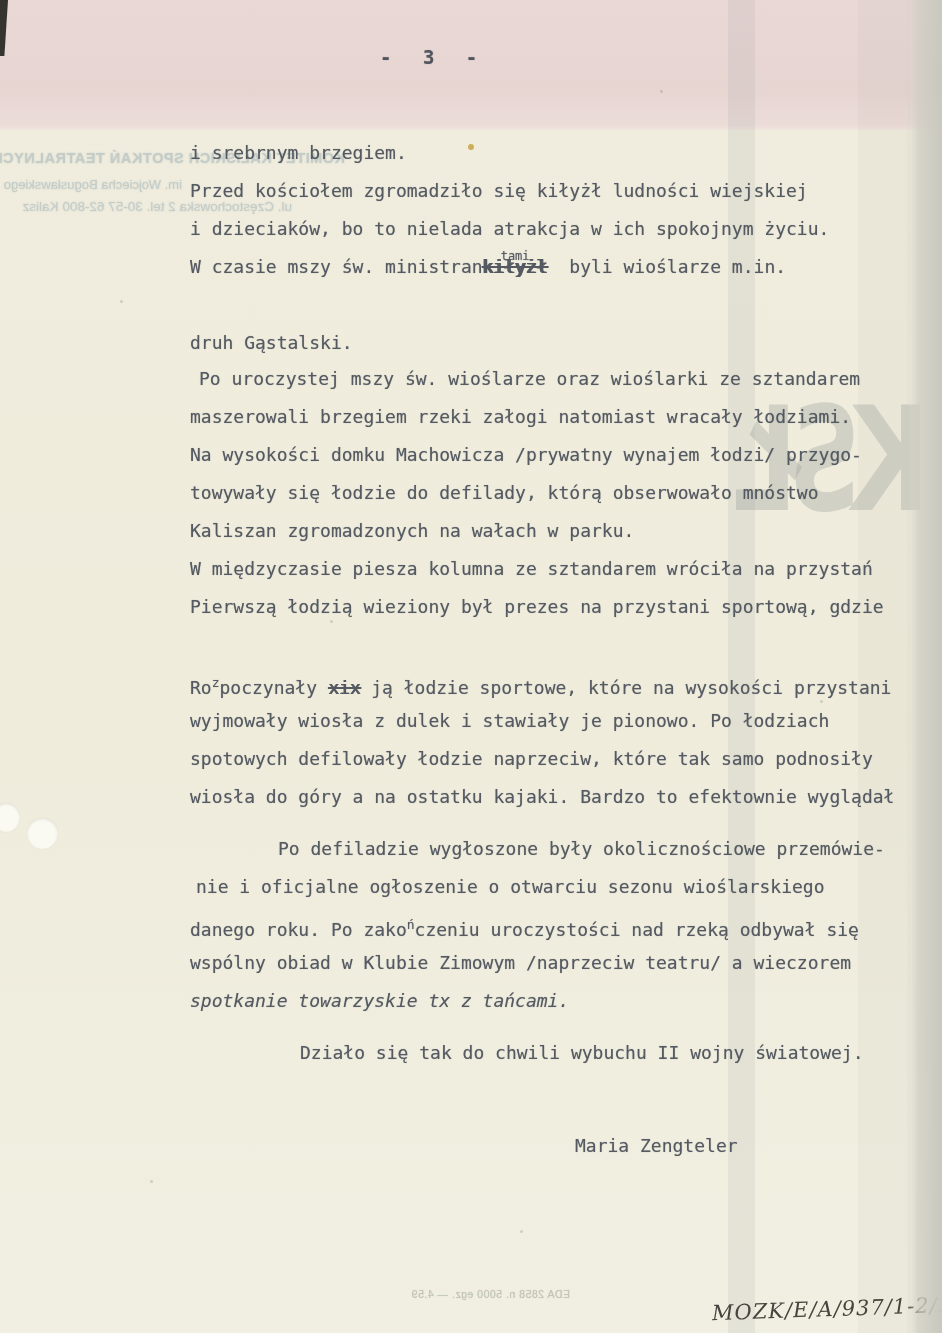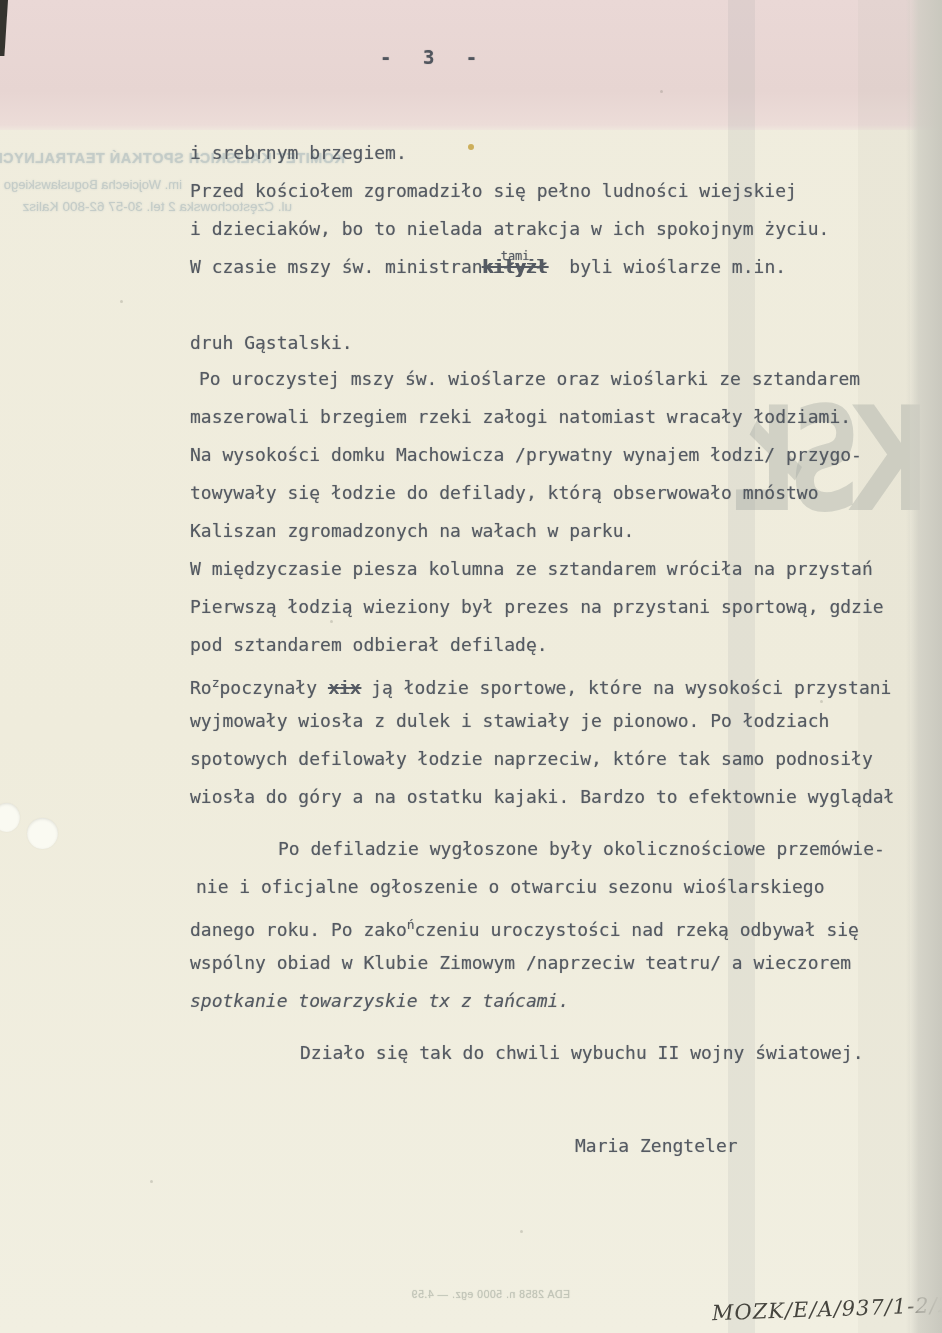--- a/index.html
+++ b/index.html
@@ -115,32 +115,31 @@
 
   <div class="watermark">KSŁ</div>
 
   <div class="fold-strip"></div>
   <div class="fold-wash"></div>
 
   <div class="page-number">- 3 -</div>
 
   <div class="text-block">
       <div class="tline" style="left: 190px; top: 140px;"><span>i srebrnym brzegiem.</span></div>
-      <div class="tline" style="left: 190px; top: 178px;"><span>Przed kościołem zgromadziło się pełno ludności wiejskiej</span></div>
+      <div class="tline" style="left: 190px; top: 178px;"><span>Przed kościołem zgromadziło się kiłyżł ludności wiejskiej</span></div>
       <div class="tline" style="left: 190px; top: 216px;"><span>i dzieciaków, bo to nielada atrakcja w ich spokojnym życiu.</span></div>
       <div class="tline" style="left: 190px; top: 254px;"><span>W czasie mszy św. ministran</span><span class="corr">kiłyżł<span class="over">tami</span></span><span>  byli wioślarze m.in.</span></div>
       <div class="tline" style="left: 190px; top: 330px;"><span>druh Gąstalski.</span></div>
       <div class="tline" style="left: 199px; top: 366px;"><span>Po uroczystej mszy św. wioślarze oraz wioślarki ze sztandarem</span></div>
       <div class="tline" style="left: 190px; top: 404px;"><span>maszerowali brzegiem rzeki załogi natomiast wracały łodziami.</span></div>
       <div class="tline" style="left: 190px; top: 442px;"><span>Na wysokości domku Machowicza /prywatny wynajem łodzi/ przygo-</span></div>
       <div class="tline" style="left: 190px; top: 480px;"><span>towywały się łodzie do defilady, którą obserwowało mnóstwo</span></div>
       <div class="tline" style="left: 190px; top: 518px;"><span>Kaliszan zgromadzonych na wałach w parku.</span></div>
       <div class="tline" style="left: 190px; top: 556px;"><span>W międzyczasie piesza kolumna ze sztandarem wróciła na przystań</span></div>
       <div class="tline" style="left: 190px; top: 594px;"><span>Pierwszą łodzią wieziony był prezes na przystani sportową, gdzie</span></div>
-      <div class="tline" style="left: 190px; top: 632px;"><span>pod sztandarem odbierał defiladę.</span></div>
       <div class="tline" style="left: 190px; top: 670px;"><span>Ro</span><span class="sup">z</span><span>poczynały </span><span class="strike">xix</span><span> ją łodzie sportowe, które na wysokości przystani</span></div>
       <div class="tline" style="left: 190px; top: 708px;"><span>wyjmowały wiosła z dulek i stawiały je pionowo. Po łodziach</span></div>
       <div class="tline" style="left: 190px; top: 746px;"><span>spotowych defilowały łodzie naprzeciw, które tak samo podnosiły</span></div>
       <div class="tline" style="left: 190px; top: 784px;"><span>wiosła do góry a na ostatku kajaki. Bardzo to efektownie wyglądał</span></div>
       <div class="tline" style="left: 278px; top: 836px;"><span>Po defiladzie wygłoszone były okolicznościowe przemówie-</span></div>
       <div class="tline" style="left: 196px; top: 874px;"><span>nie i oficjalne ogłoszenie o otwarciu sezonu wioślarskiego</span></div>
       <div class="tline" style="left: 190px; top: 912px;"><span>danego roku. Po zako</span><span class="sup">ń</span><span>czeniu uroczystości nad rzeką odbywał się</span></div>
       <div class="tline" style="left: 190px; top: 950px; text-align: center;"><span>wspólny obiad w Klubie Zimowym /naprzeciw teatru/ a wieczorem</span></div>
       <div class="tline" style="left: 190px; top: 988px; font-style: italic;"><span>spotkanie towarzyskie tx z tańcami.</span></div>
       <div class="tline" style="left: 300px; top: 1040px;"><span>Działo się tak do chwili wybuchu II wojny światowej.</span></div>

